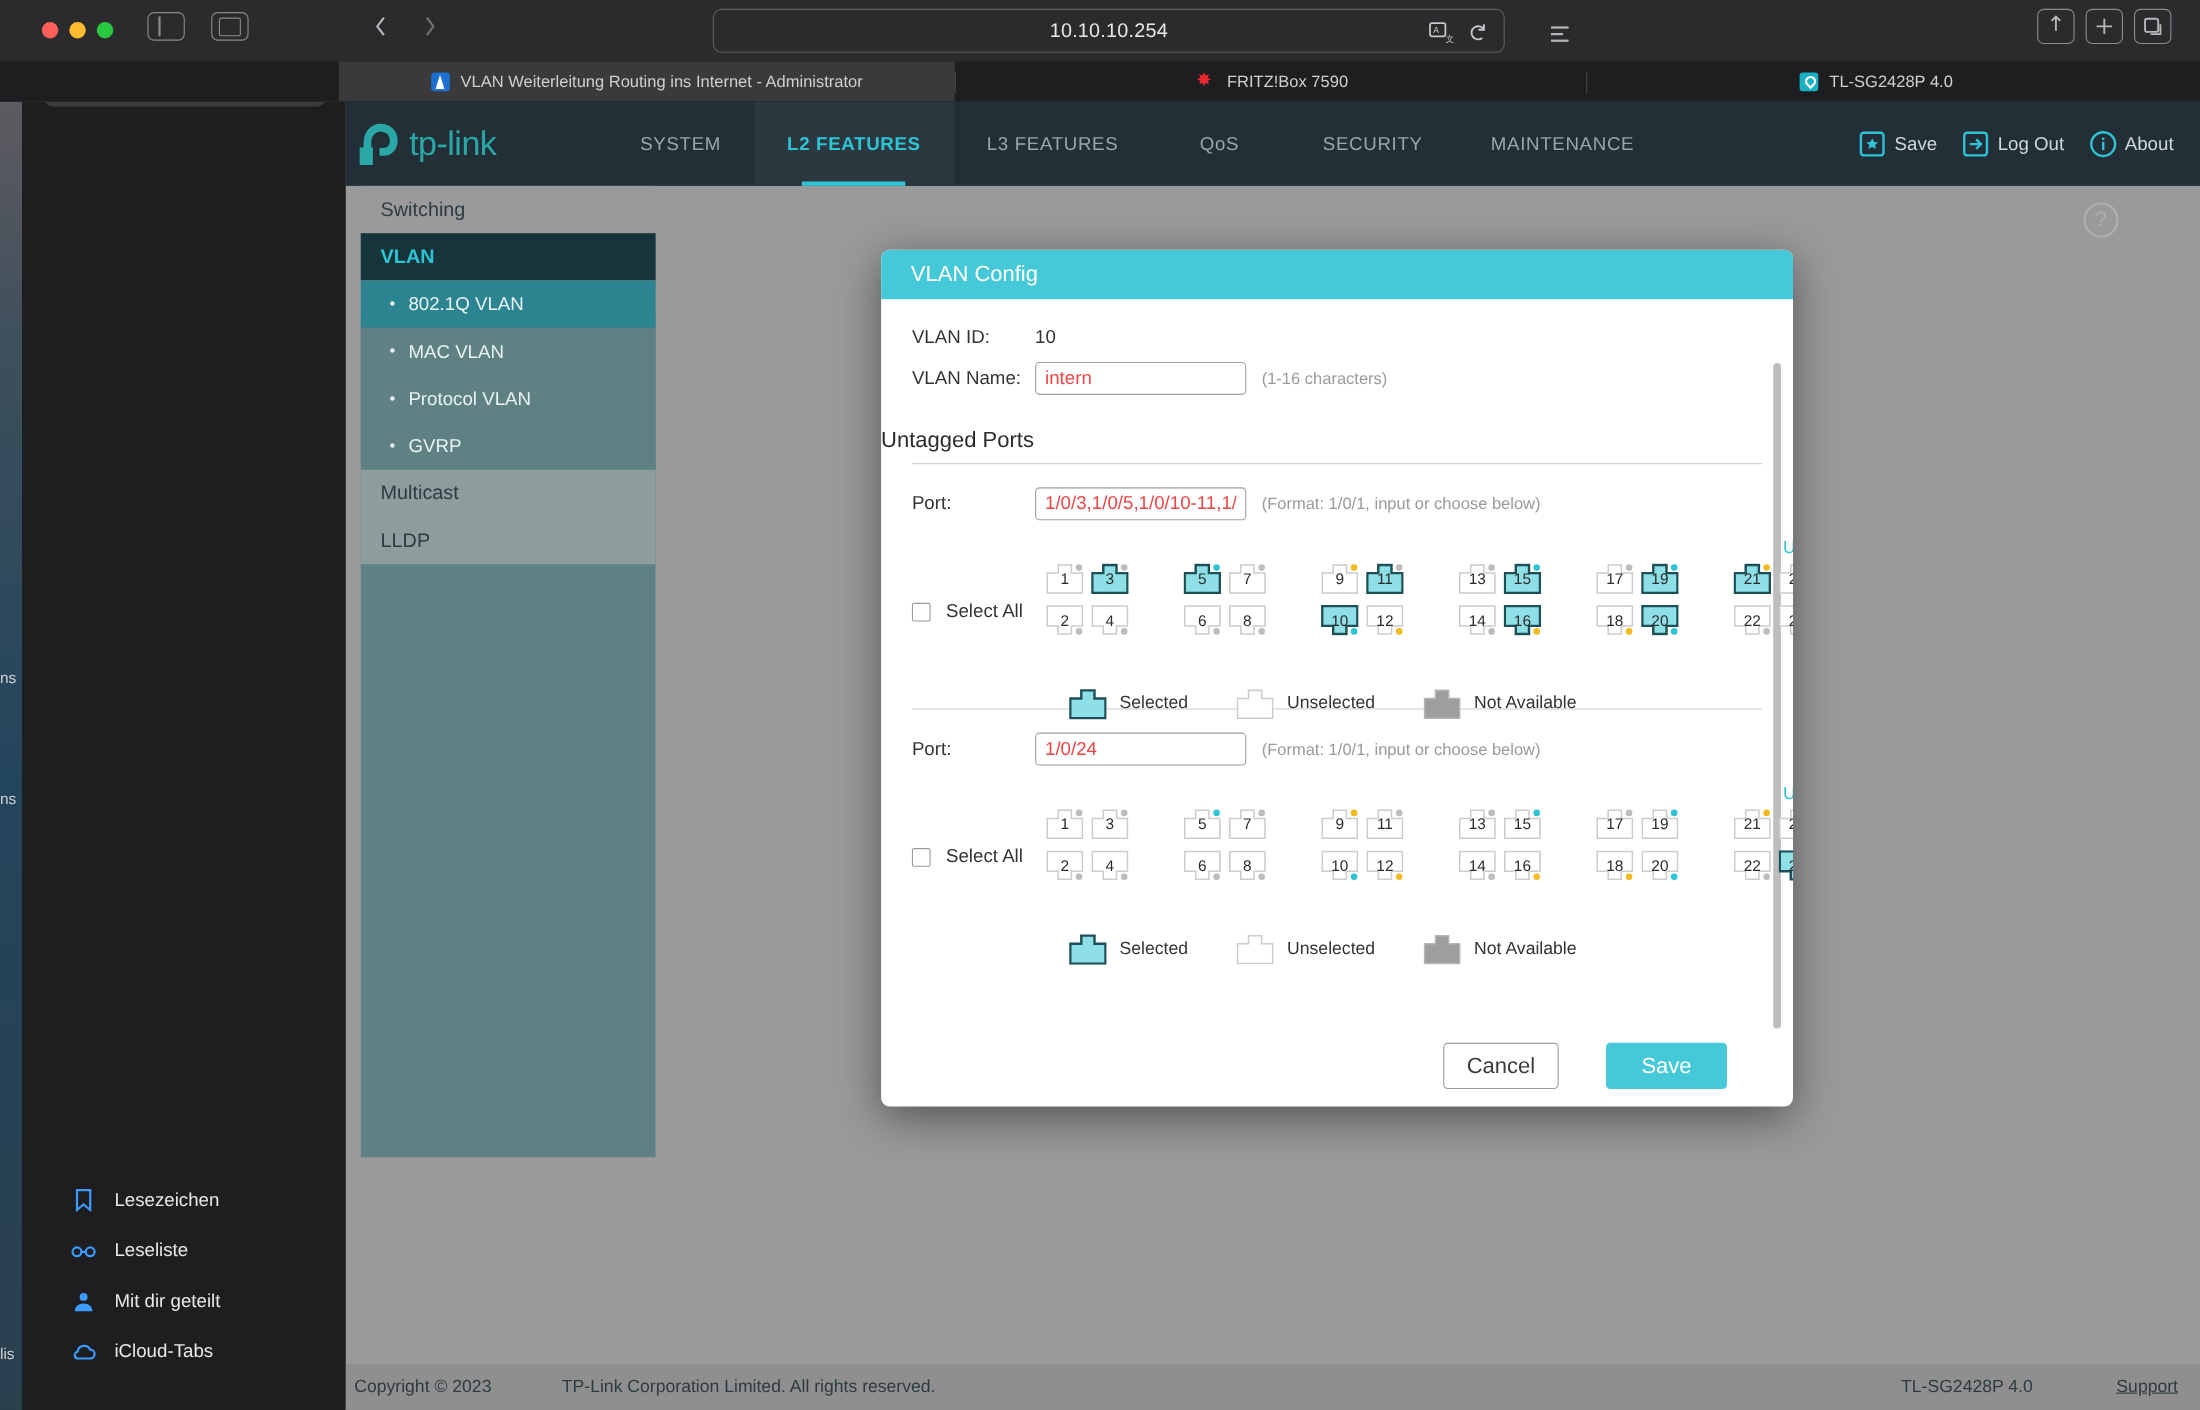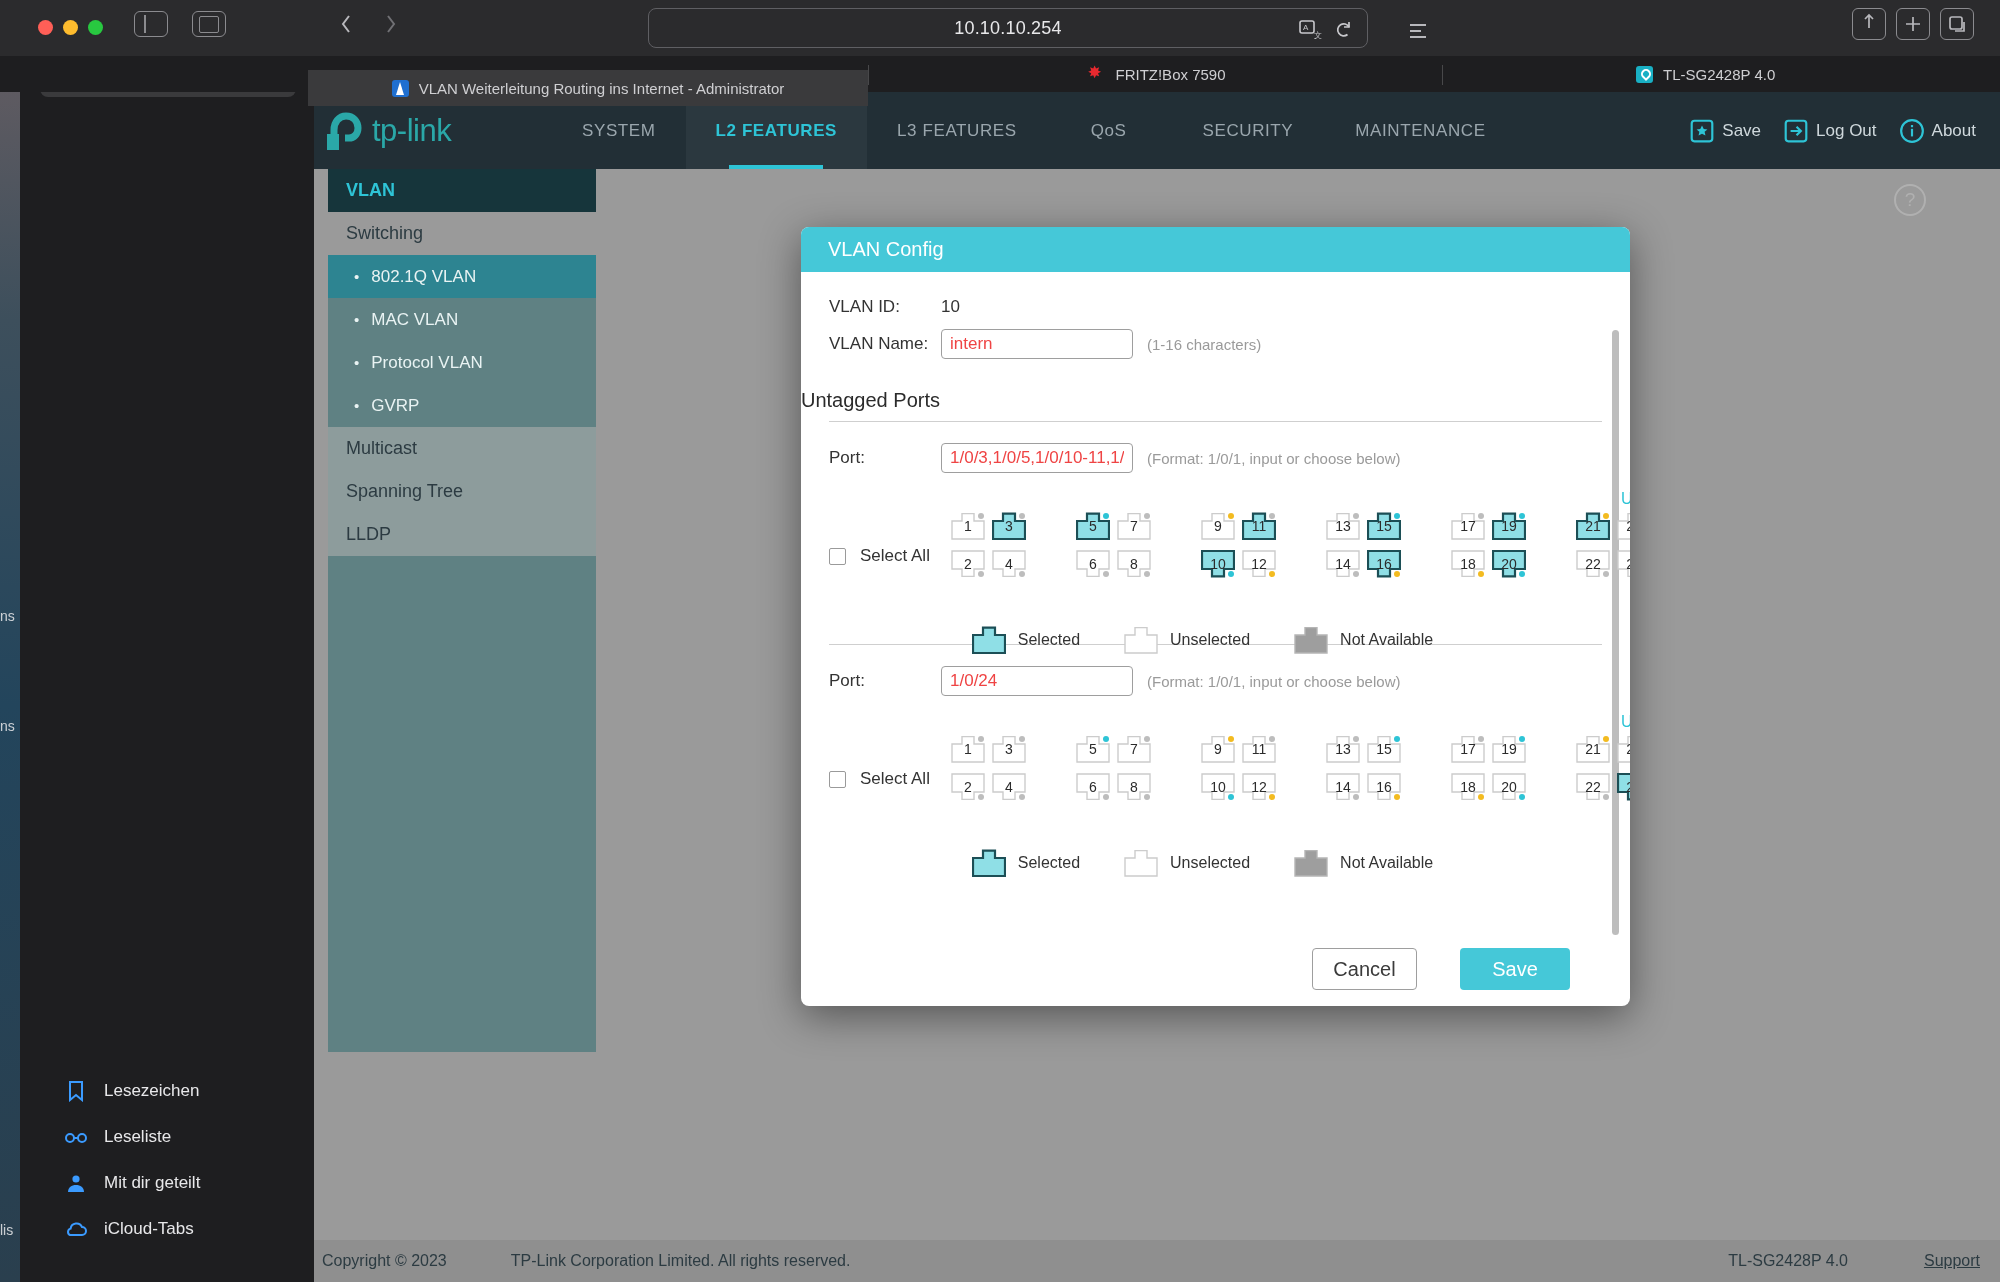--- a/index.html
+++ b/index.html
@@ -50,21 +50,21 @@
   .reader i:nth-child(2){ width:11px; } .reader i:nth-child(3){ width:16px; }
 
   .tb-right { position:absolute; top:8px; display:flex; gap:10px; }
   .tb-right { right:26px; }
   .tbtn { width:34px; height:32px; border:1.6px solid #8b8b8f; border-radius:6px; position:relative; }
 
   
   .tabbar { position:absolute; left:0; top:56px; width:2000px; height:36px; background:#1e1e20; }
   .tab { position:absolute; top:0; height:36px; display:flex; align-items:center;
     justify-content:center; gap:10px; color:#cfcfd2; font-size:15px; }
-  .tab.active { background:#3a3a3c;margin-top:14px; }
+  .tab.active { background:#3a3a3c; }
   .tab .fav { width:17px; height:17px; border-radius:3px; flex:none; position:relative; }
   .fav-vlan { background:#1f6fd0; }
   .fav-vlan::after{ content:""; position:absolute; left:4px; top:2px; width:0; height:0;
     border-left:4.5px solid transparent; border-right:4.5px solid transparent; border-bottom:13px solid #fff; }
   .fav-fritz { background:transparent; }
   .fav-fritz::after { content:"✸"; position:absolute; left:-1px; top:-4px; color:#e8292f; font-size:17px; }
   .fav-tp { background:#19b0c4; }
   .fav-tp::after{ content:""; position:absolute; left:5px; top:3px; width:6px; height:6px;
     border:2px solid #fff; border-radius:50% 50% 50% 0; transform:rotate(-45deg); }
   .tab1 { left:308px; width:560px; }
@@ -273,47 +273,44 @@
                 <rect x="11" y="10" width="2" height="7" fill="#2ec4d6"></rect>
                 <rect x="11" y="6.5" width="2" height="2" fill="#2ec4d6"></rect>
               </svg>
           </span>
           <span>About</span>
         </div>
       </div>
     </div>
 
     <div class="tp-menu">
+      <div class="mi group">
+          <span>Switching</span>
+        </div>
       <div class="mi section">
           <span>VLAN</span>
-        </div>
-      <div class="mi group">
-          <span>Switching</span>
         </div>
       <div class="mi sub active">
           <span class="bullet">•</span>
           <span>802.1Q VLAN</span>
         </div>
       <div class="mi sub">
           <span class="bullet">•</span>
           <span>MAC VLAN</span>
         </div>
       <div class="mi sub">
           <span class="bullet">•</span>
           <span>Protocol VLAN</span>
         </div>
       <div class="mi sub">
           <span class="bullet">•</span>
           <span>GVRP</span>
         </div>
       <div class="mi" style="background:#8d9c9c;color:#2c3b42;">
           <span>Multicast</span>
-        </div>
-      <div class="mi" style="background:#8d9c9c;color:#2c3b42;">
-          <span>Spanning Tree</span>
         </div>
       <div class="mi" style="background:#8d9c9c;color:#2c3b42;">
           <span>LLDP</span>
         </div>
     </div>
 
     <div class="help-q">?</div>
     <div class="bg-divider"></div>
 
     <div class="bg-addrow">

